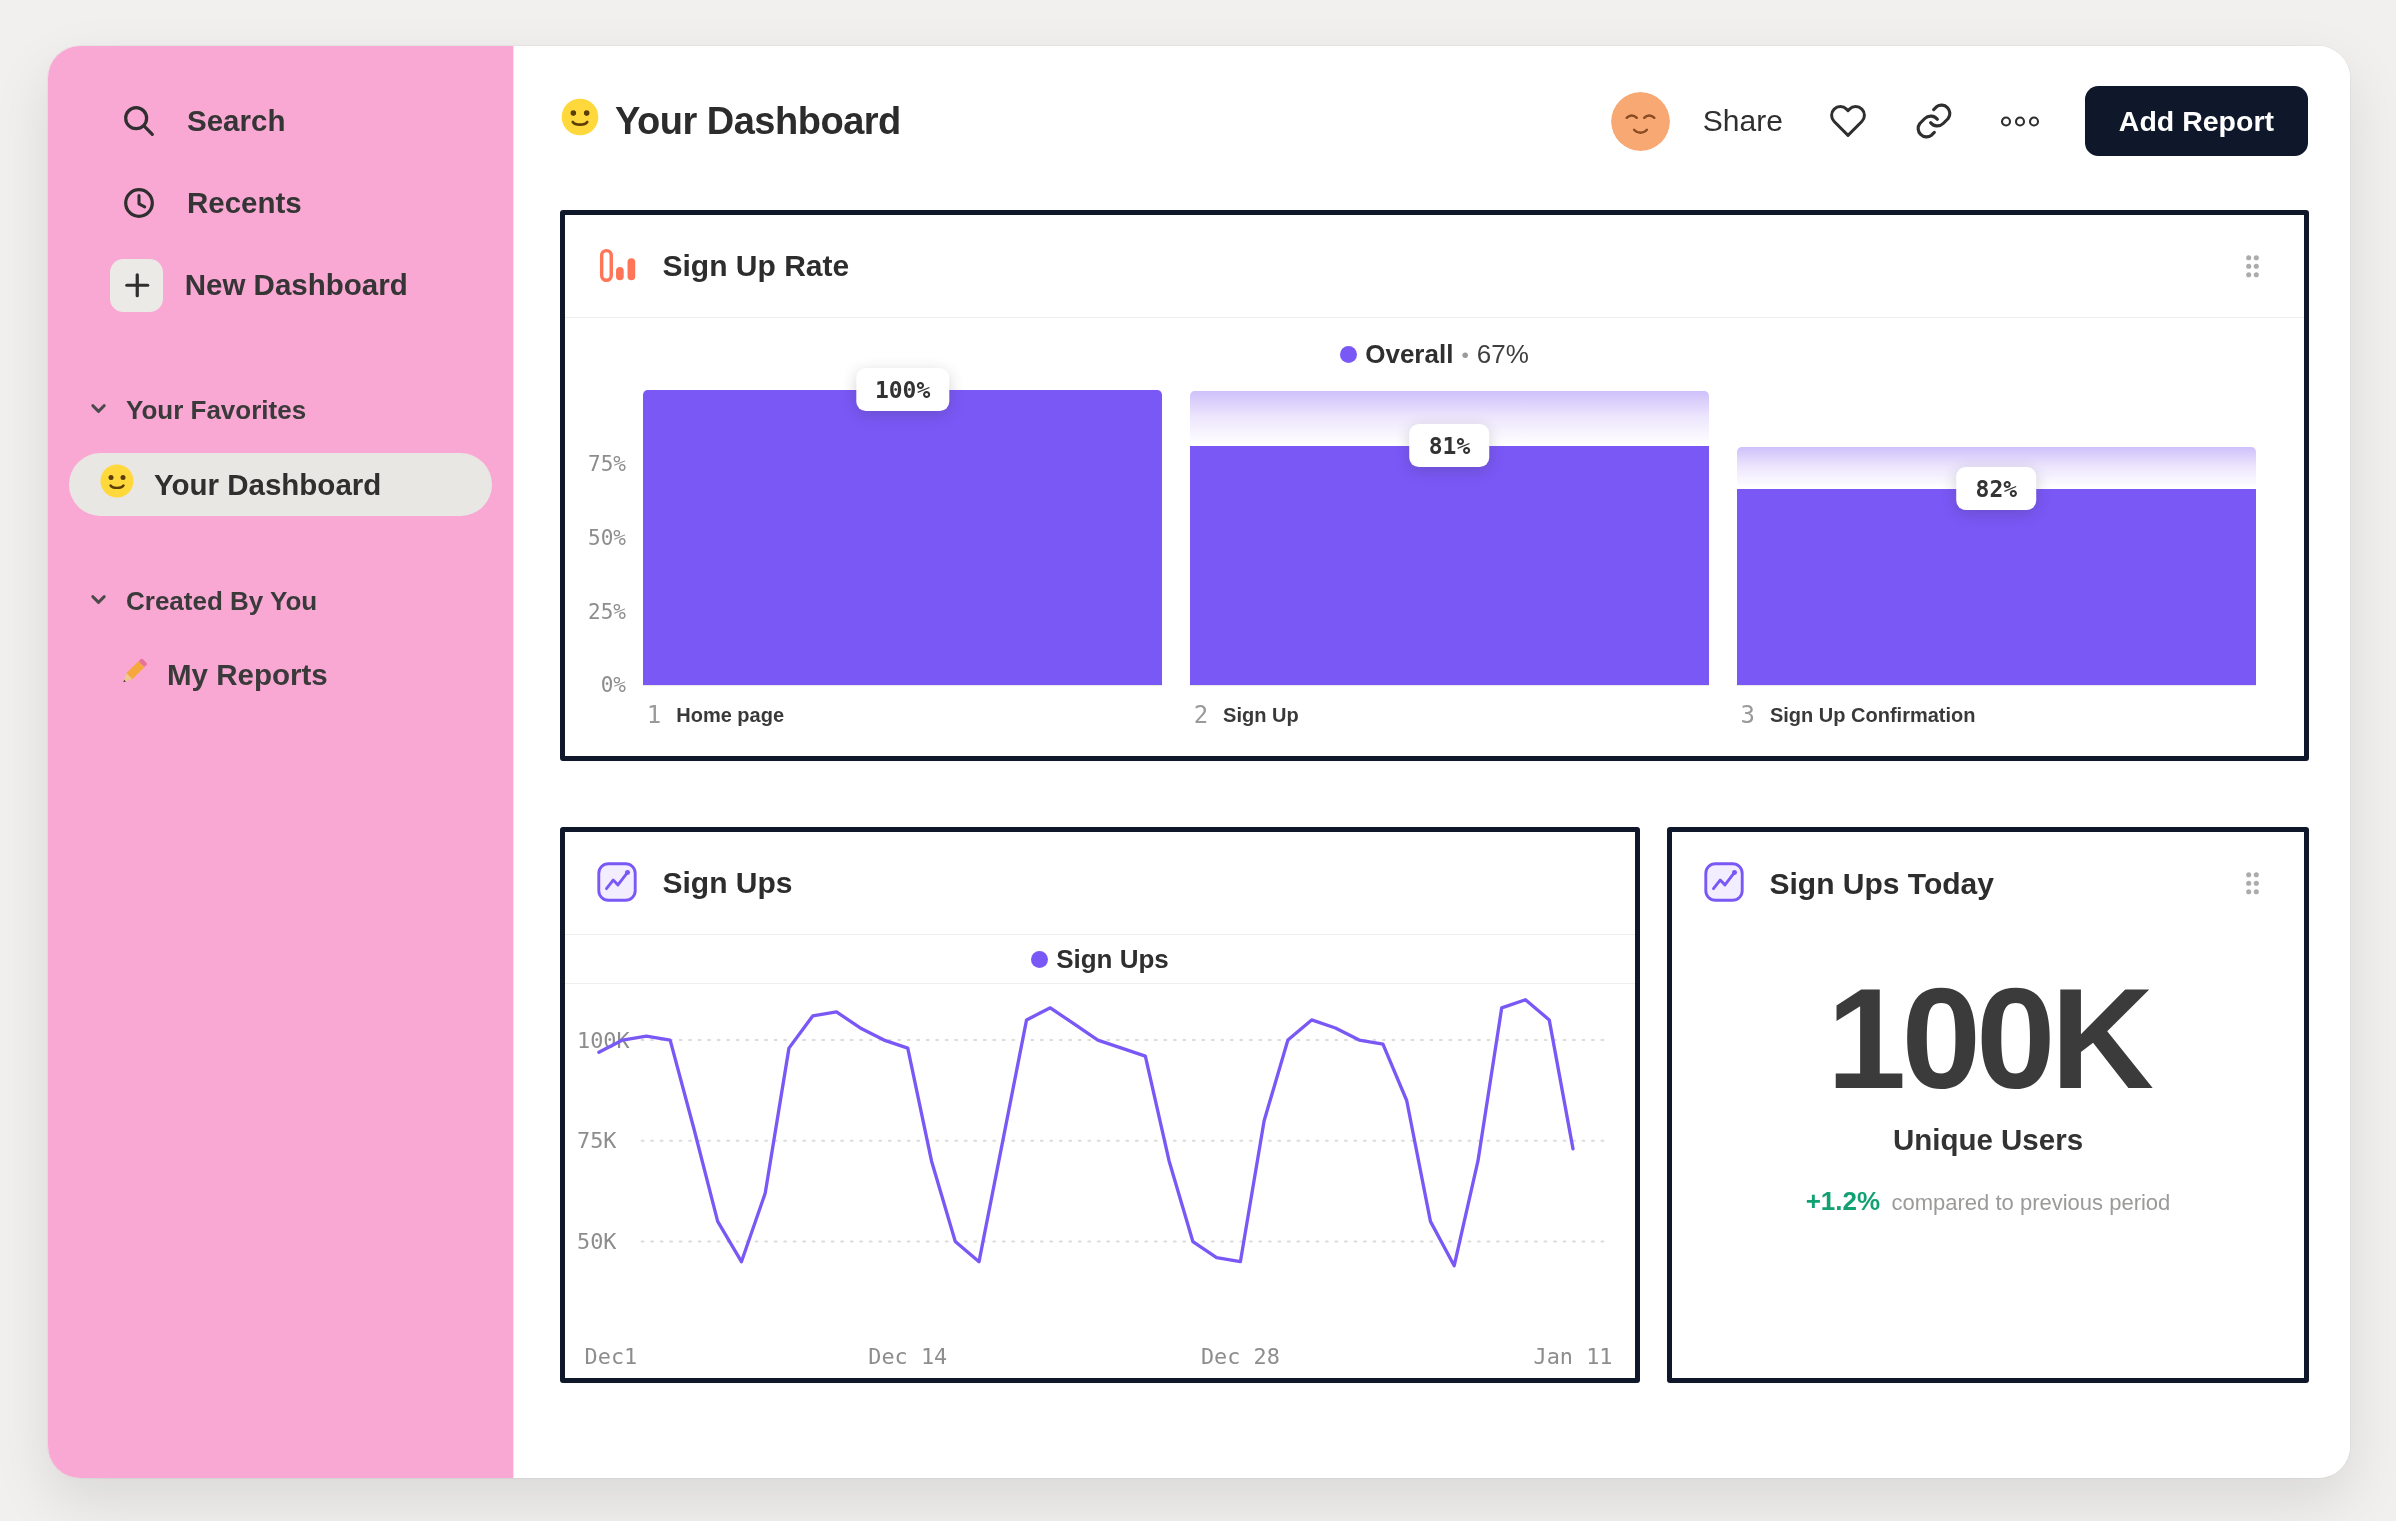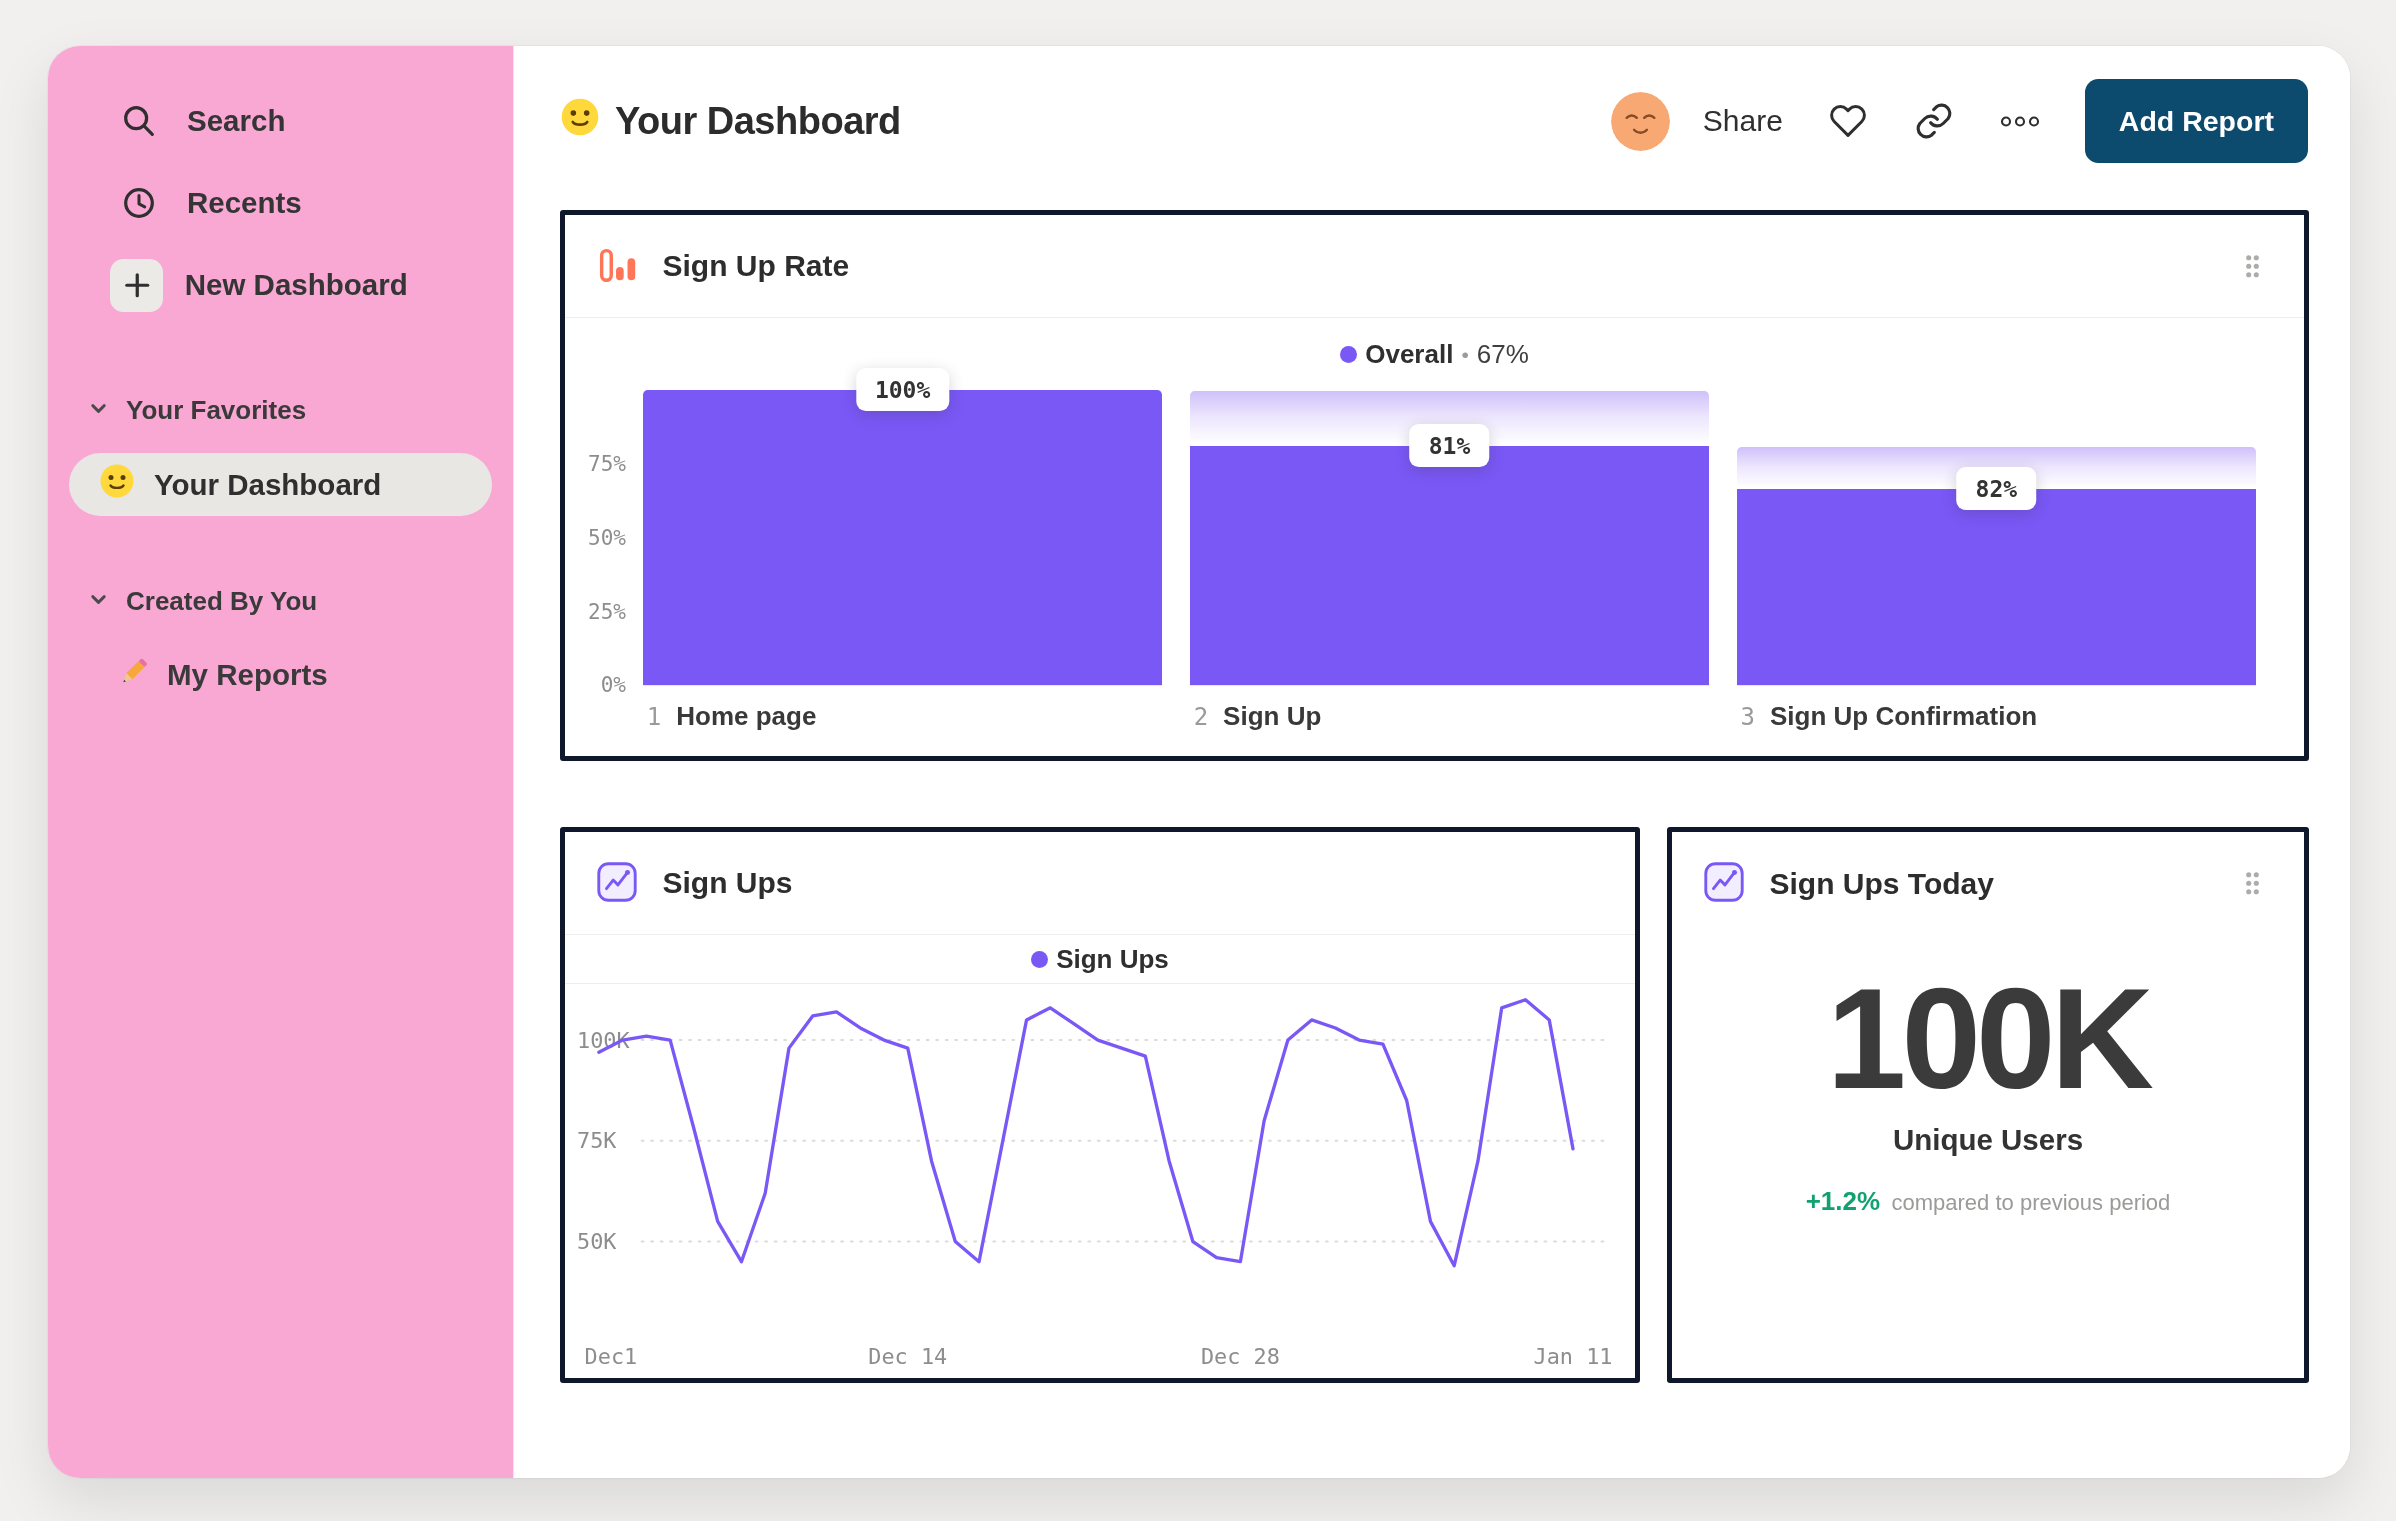--- a/index.html
+++ b/index.html
@@ -51,22 +51,22 @@
   .main { flex:1; position:relative; background:#fff; }
   .main-header {
     display:flex; align-items:center; height:150px; padding:0 42px 0 46px;
   }
   .page-title { display:flex; align-items:center; gap:15px; font-size:38px; font-weight:700; letter-spacing:-0.5px; color:#2c2c2c; }
   .hdr-right { margin-left:auto; display:flex; align-items:center; gap:44px; }
   .share-label { font-size:30px; font-weight:500; color:#2f2f2f; cursor:pointer; margin-left:-11.4px; }
   .hdr-icn { width:42px; height:42px; display:flex; align-items:center; justify-content:center; cursor:pointer; }
   .avatar { width:59px; height:59px; border-radius:50%; overflow:hidden; cursor:pointer; }
   .btn-primary {
-    height:84px; padding:0 34px; border:none; border-radius:13.3px;
-    background:#0c4a6e; color:#fff; font-size:28.5px; font-weight:600;
+    height:70px; padding:0 34px; border:none; border-radius:13.3px;
+    background:#0f172a; color:#fff; font-size:28.5px; font-weight:600;
     font-family:"Liberation Sans", sans-serif; cursor:pointer;
   }
   
   .card {
     position:absolute; background:#fff; border:5px solid #0f172a; border-radius:3px;
     box-shadow:0 1px 2.9px rgba(0,0,0,.02);
   }
   .card-funnel { left:46px; top:164px; width:1749px; height:551px; }
   .card-line   { left:46px; top:781px; width:1080px; height:556px; }
   .card-kpi    { left:1153px; top:781px; width:642px; height:556px; }
@@ -101,21 +101,21 @@
   }
   .funnel-chip {
     position:absolute; left:50%; transform:translateX(-50%);
     background:#fff; border-radius:9.5px; padding:8.6px 19px;
     box-shadow:0 3.8px 15px rgba(40,40,40,.20);
     font-family:"DejaVu Sans Mono", monospace; font-size:23px; font-weight:bold; color:#333;
     white-space:nowrap; z-index:2;
   }
   .funnel-steplabel { display:flex; align-items:center; gap:15px; margin-top:15px; padding-left:3.8px; }
   .step-num { font-family:"DejaVu Sans Mono", monospace; font-size:24px; color:#9a9a9a; }
-  .step-name { font-size:26px; font-weight:700; color:#393939; }
+  .step-name { font-size:20px; font-weight:700; color:#393939; }
   
   .kpi-body { display:flex; flex-direction:column; align-items:center; }
   .kpi-value { margin-top:32px; font-size:143px; font-weight:700; letter-spacing:-4.8px; color:#3b3b3b; line-height:1; }
   .kpi-sub { margin-top:13.3px; font-size:29.5px; font-weight:700; color:#333; }
   .kpi-delta-row { margin-top:28.5px; display:flex; gap:11.4px; align-items:baseline; }
   .kpi-delta { font-size:26px; font-weight:700; color:#12a173; }
   .kpi-note { font-size:22px; font-weight:400; color:#9b9a98; }
 </style>
 </head>
 <body>

